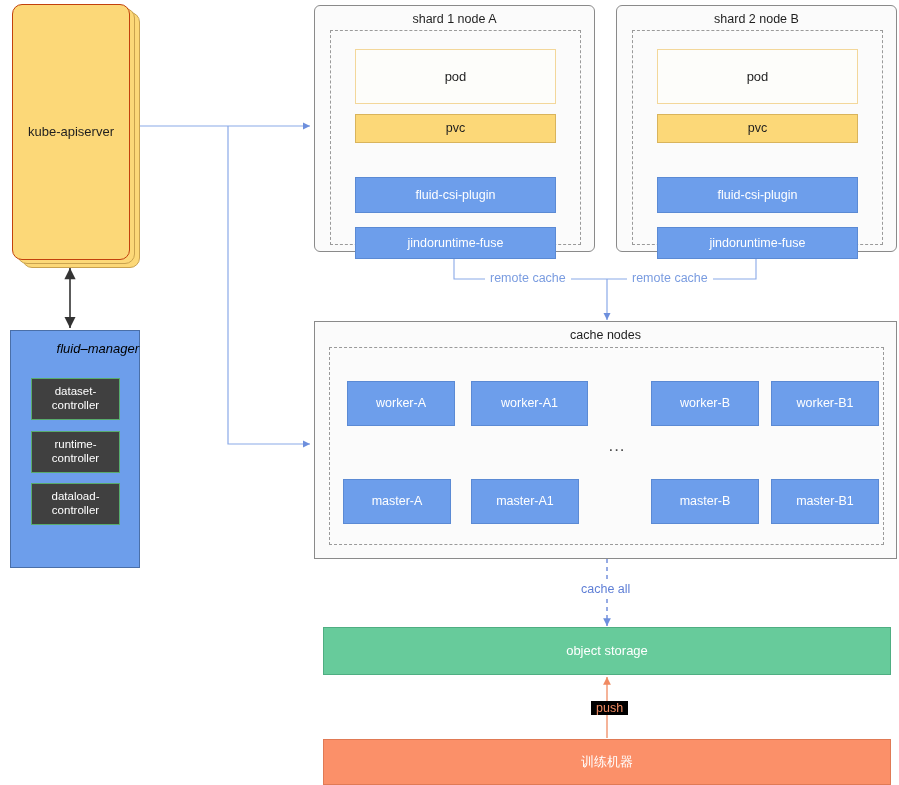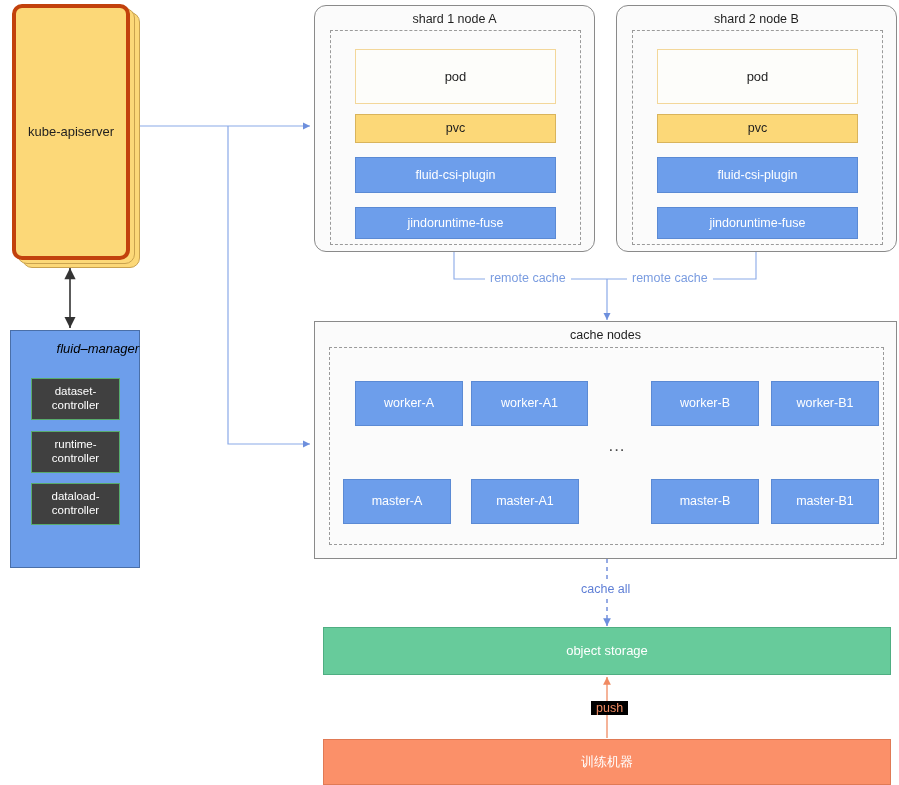--- a/index.html
+++ b/index.html
@@ -27,21 +27,21 @@
   }
 
   
   .stack-layer {
     background: #fcd878;
     border: 1px solid #c9a24f;
     border-radius: 10px;
   }
   .kube-main {
     background: #fcd878;
-    border: 4px solid #c2410c;
+    border: 1px solid #c2410c;
     border-radius: 10px;
     color: #1f1f1f;
     font-size: 13px;
   }
 
   
   .fluid-mgr {
     background: #6d9eeb;
     border: 1px solid #4a6fa8;
     color: #ffffff;
@@ -58,21 +58,21 @@
     background: #404040;
     border: 1px solid #58ab6c;
     color: #ffffff;
     font-size: 11.5px;
   }
 
   
   .node-outer {
     background: #fbfbfb;
     border: 1px solid #8a8a8a;
-    border-radius: 12px;
+    border-radius: 6px;
   }
   .node-title {
     position: absolute;
     top: 6px; left: 0; right: 0;
     text-align: center;
     font-size: 12.5px;
     color: #1f1f1f;
   }
   .dashed-inner {
     border: 1px dashed #9a9a9a;
@@ -88,20 +88,21 @@
     background: #fcd878;
     border: 1px solid #d9b45c;
     color: #1f1f1f;
     font-size: 12.5px;
   }
   .blue-bar {
     background: #6d9eeb;
     border: 1px solid #5b8ad4;
     color: #ffffff;
     font-size: 12.5px;
+    margin-top: 20px;
   }
 
   
   .cache-outer {
     background: #fbfbfb;
     border: 1px solid #8a8a8a;
   }
   .cache-title {
     position: absolute;
     top: 6px; left: 0; right: 0;
@@ -275,21 +276,21 @@
     </div>
   </div>
 
   <div class="abs edge-label lbl-blue" style="left:485px; top:271px; background:#ffffff; padding:0 5px;">remote cache</div>
   <div class="abs edge-label lbl-blue" style="left:627px; top:271px; background:#ffffff; padding:0 5px;">remote cache</div>
 
   <div class="abs cache-outer" style="left:314px; top:321px; width:583px; height:238px;">
     <div class="cache-title">cache nodes</div>
     <div class="abs dashed-inner" style="left:14px; top:25px; width:555px; height:198px;"></div>
 
-    <div class="abs box cache-cell" style="left:40px; top:59px; width:108px; height:45px;justify-content:center;">
+    <div class="abs box cache-cell" style="left:32px; top:59px; width:108px; height:45px;justify-content:center;">
       <span>worker-A</span>
     </div>
     <div class="abs box cache-cell" style="left:156px; top:59px; width:117px; height:45px;">
       <span>worker-A1</span>
     </div>
 
     <div class="abs box cache-cell" style="left:336px; top:59px; width:108px; height:45px;">
       <span>worker-B</span>
     </div>
     <div class="abs box cache-cell" style="left:456px; top:59px; width:108px; height:45px;">

